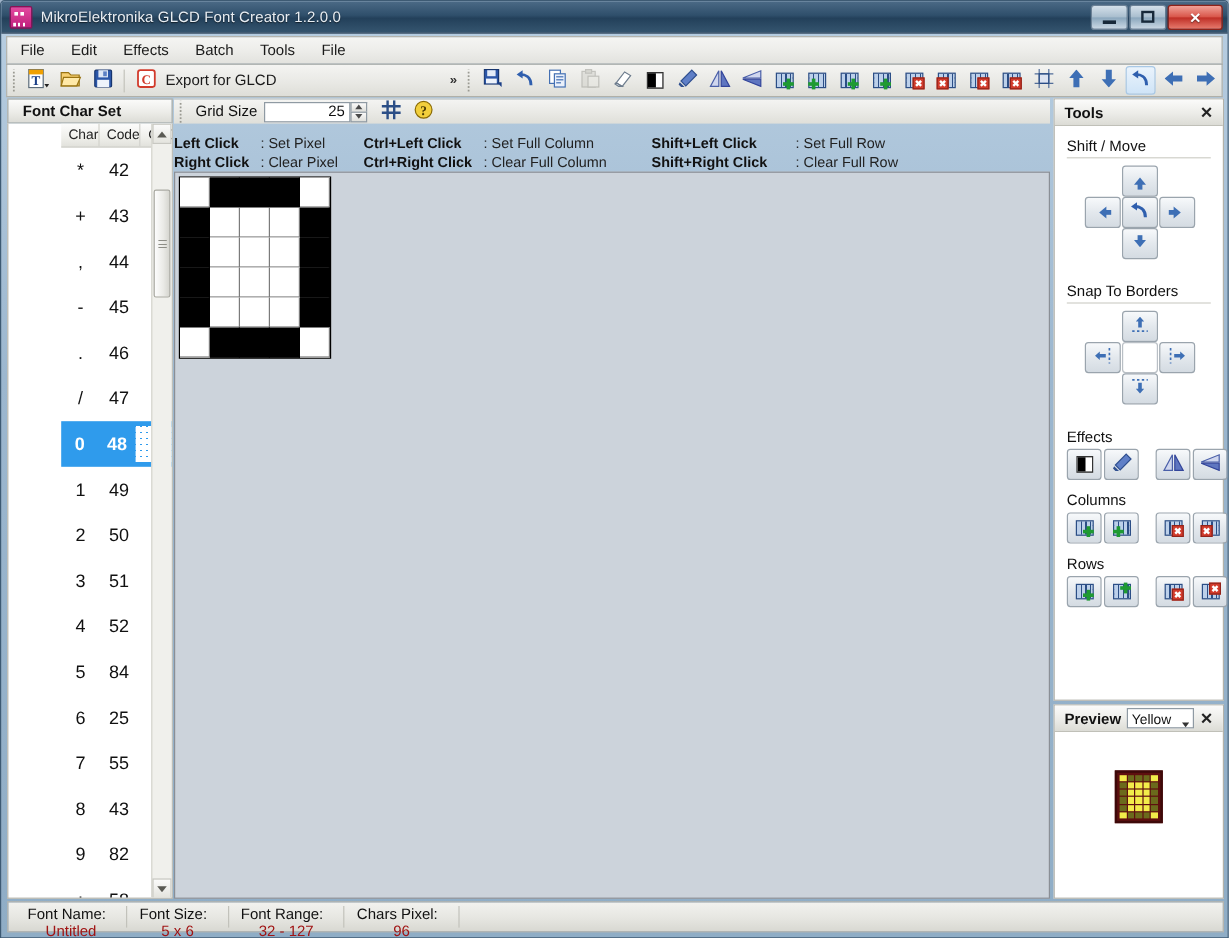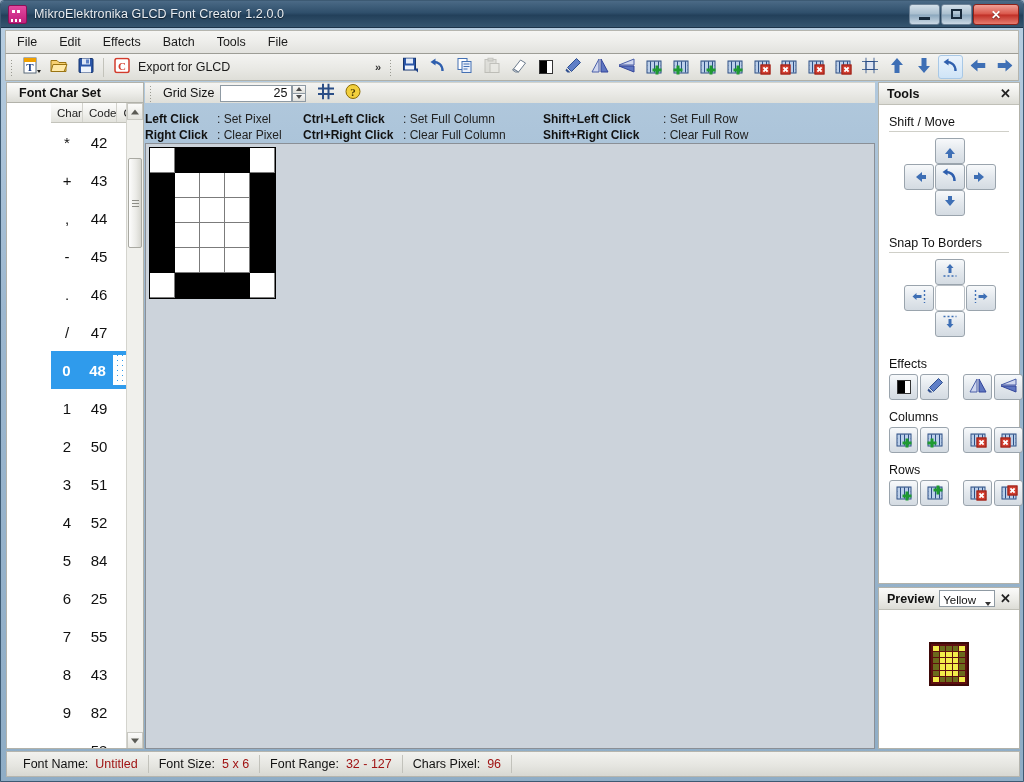--- a/index.html
+++ b/index.html
@@ -273,21 +273,21 @@
   .lcd i.on{background:#f2ec4a;}
   .lcd i.off{background:#6b6a1c;}
 
   
   .statusbar{
     position:absolute;left:5px;top:750px;width:1014px;height:26px;
     background:linear-gradient(180deg,#f2f2ef 0%,#e6e6e1 55%,#d8d8d2 100%);
     border:1px solid #b5b5ae;box-sizing:border-box;
     display:flex;align-items:center;font-size:12.5px;color:#111;
   }
-  .sb-cell{display:flex;align-items:center;height:18px;padding:0 10px;border-right:1px solid #c2c2bb;}
+  .sb-cell{display:flex;align-items:center;height:18px;padding:0 10px;border-right:1px solid #c2c2bb;flex-direction:column;}
   .sb-cell:first-child{margin-left:6px;}
   .sb-k{color:#111;margin-right:7px;}
   .sb-v{color:#a01414;}
   .sb-last{border-right:1px solid #c2c2bb;}
 </style>
 </head>
 <body>
 
 <div id="app">
 

